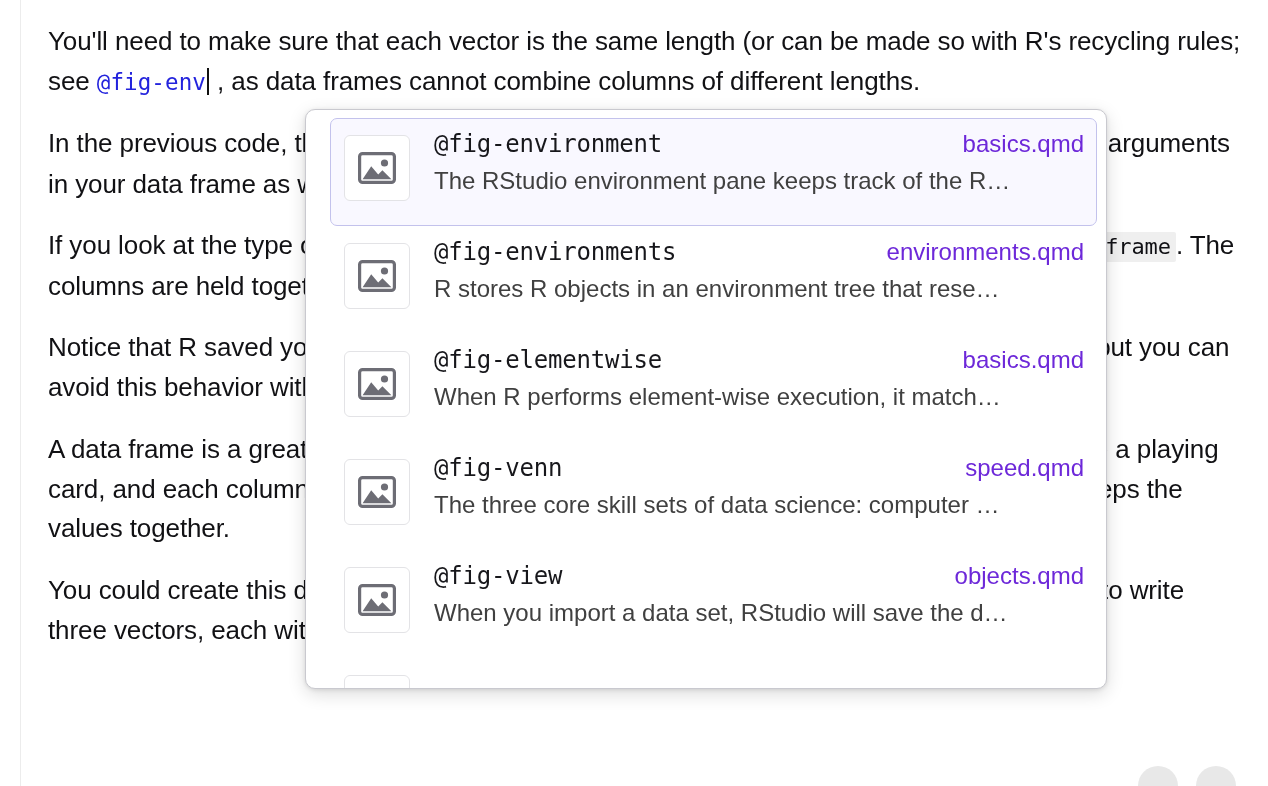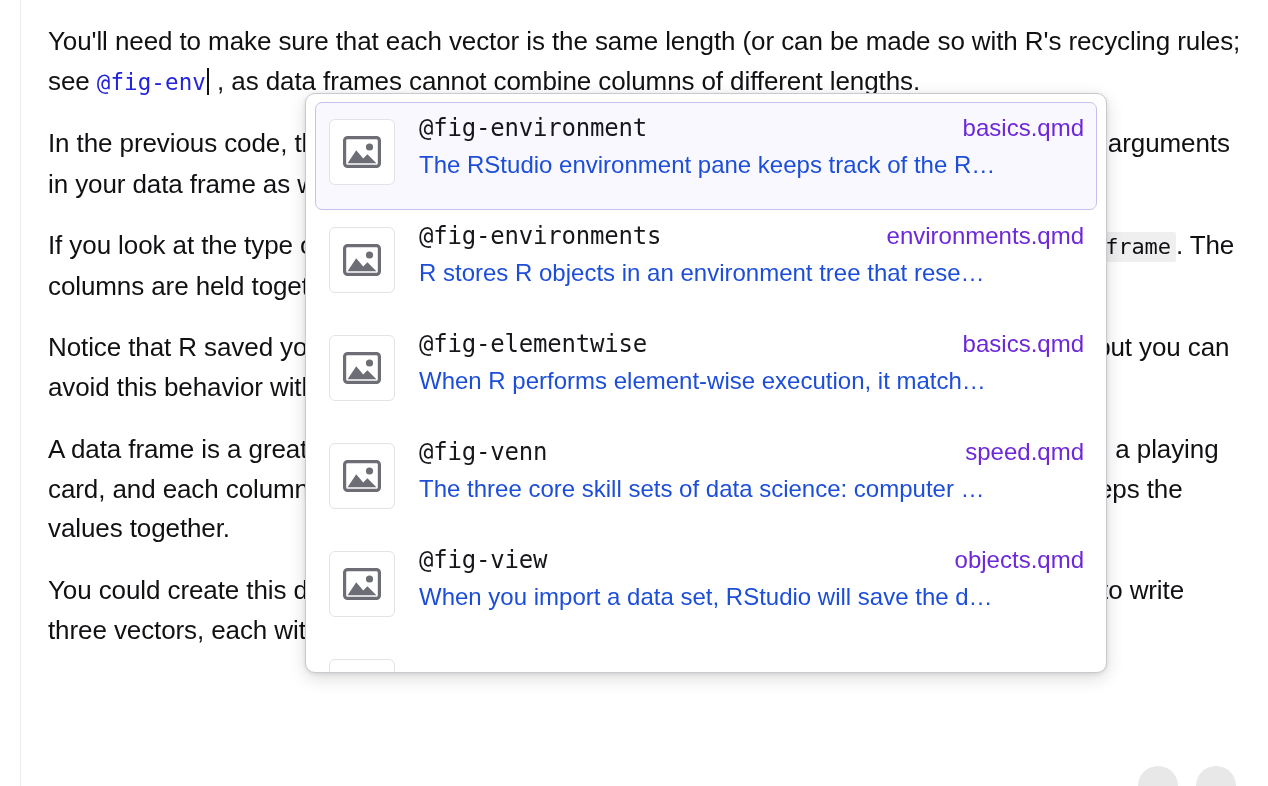--- a/index.html
+++ b/index.html
@@ -68,29 +68,29 @@
     height: 27px;
     background: #111;
     vertical-align: -5px;
     margin: 0 1px 0 1px;
   }
 
   
   #ac-popup {
     position: absolute;
     left: 293px;
-    top: 93px;
+    top: 109px;
     width: 802px;
     height: 580px;
     background: #ffffff;
     border: 1px solid #c9c9cf;
     border-radius: 10px;
     box-shadow: 0 5px 18px rgba(0,0,0,0.14), 0 1px 4px rgba(0,0,0,0.10);
     overflow: hidden;
-    padding: 8px 9px 0 9px;
+    padding: 8px 9px 0 24px;
   }
   #ac-list {
     position: relative;
     width: 100%;
   }
   .ac-item {
     display: flex;
     align-items: flex-start;
     height: 108px;
     padding: 9px 12px 9px 13px;
@@ -138,21 +138,21 @@
     font-family: "Liberation Sans", sans-serif;
     font-size: 24px;
     color: #6d28d9;
     white-space: nowrap;
     text-align: right;
   }
   .ac-desc {
     margin-top: 9px;
     font-family: "Liberation Sans", sans-serif;
     font-size: 24px;
-    color: #1d4ed8;
+    color: #404040;
     white-space: nowrap;
     overflow: hidden;
     text-overflow: ellipsis;
   }
 
   
   .fab {
     position: absolute;
     width: 40px;
     height: 40px;

